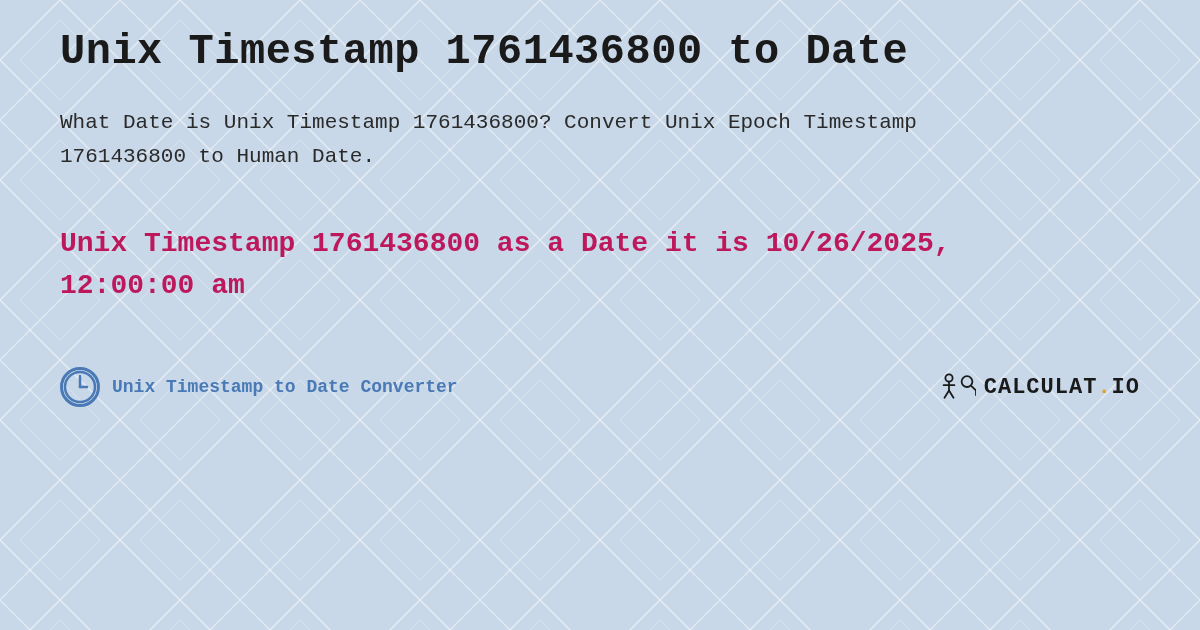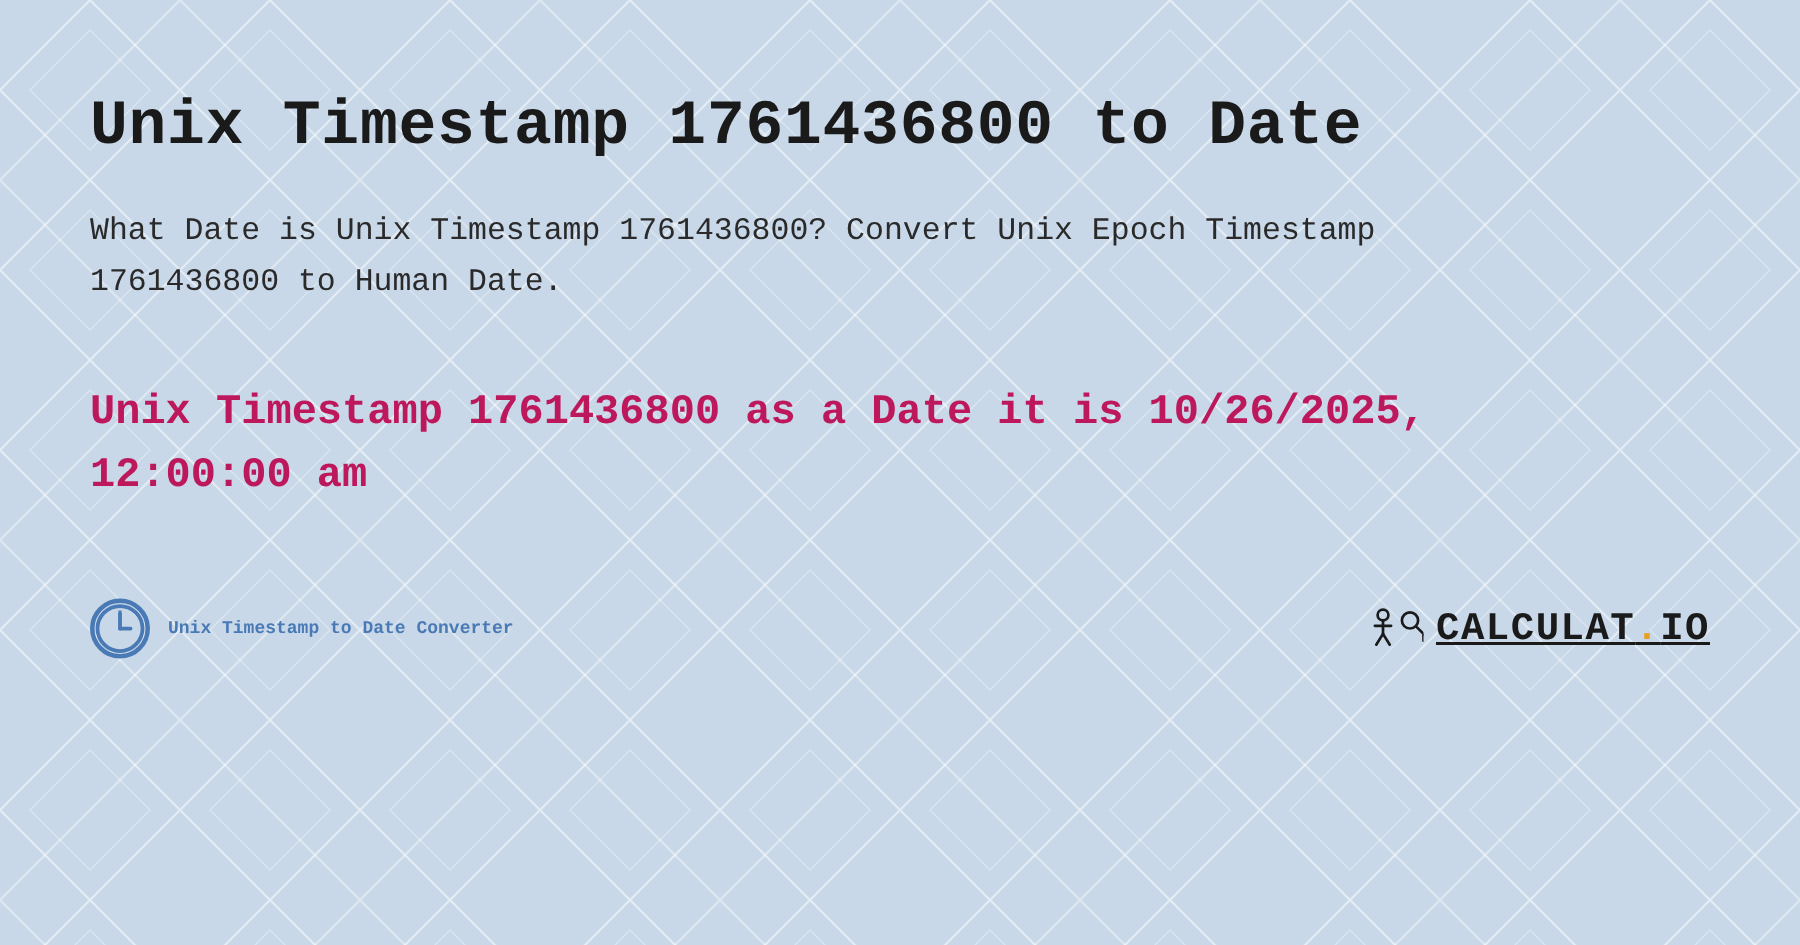--- a/index.html
+++ b/index.html
@@ -23,21 +23,21 @@
       top: 0;
       left: 0;
       width: 100%;
       height: 100%;
       z-index: 0;
     }
 
     .content {
       position: relative;
       z-index: 1;
-      padding: 60px 60px;
+      padding: 28px 60px;
     }
 
     h1 {
       font-size: 42px;
       font-weight: 900;
       color: #1a1a1a;
       margin-bottom: 30px;
       letter-spacing: 0.5px;
     }
 
@@ -100,42 +100,41 @@
       position: absolute;
       width: 8px;
       height: 2px;
       background: #4a7ab5;
       top: 50%;
       left: 50%;
       transform: translateY(-50%);
     }
 
     .footer-text {
-      font-size: 12px;
+      font-size: 18px;
       font-weight: 700;
       color: #4a7ab5;
     }
 
     .logo {
       display: flex;
       align-items: center;
       gap: 8px;
     }
 
     .logo-icon {
       width: 36px;
       height: 36px;
     }
 
     .logo-text {
-      font-size: 26px;
+      font-size: 22px;
       font-weight: 700;
       color: #1a1a1a;
       letter-spacing: 1px;
-      text-decoration: underline;
     }
 
     .logo-text span {
       color: #e8a020;
     }
   </style>
 </head>
 <body>
 
 <svg class="bg-pattern" xmlns="http://www.w3.org/2000/svg">

